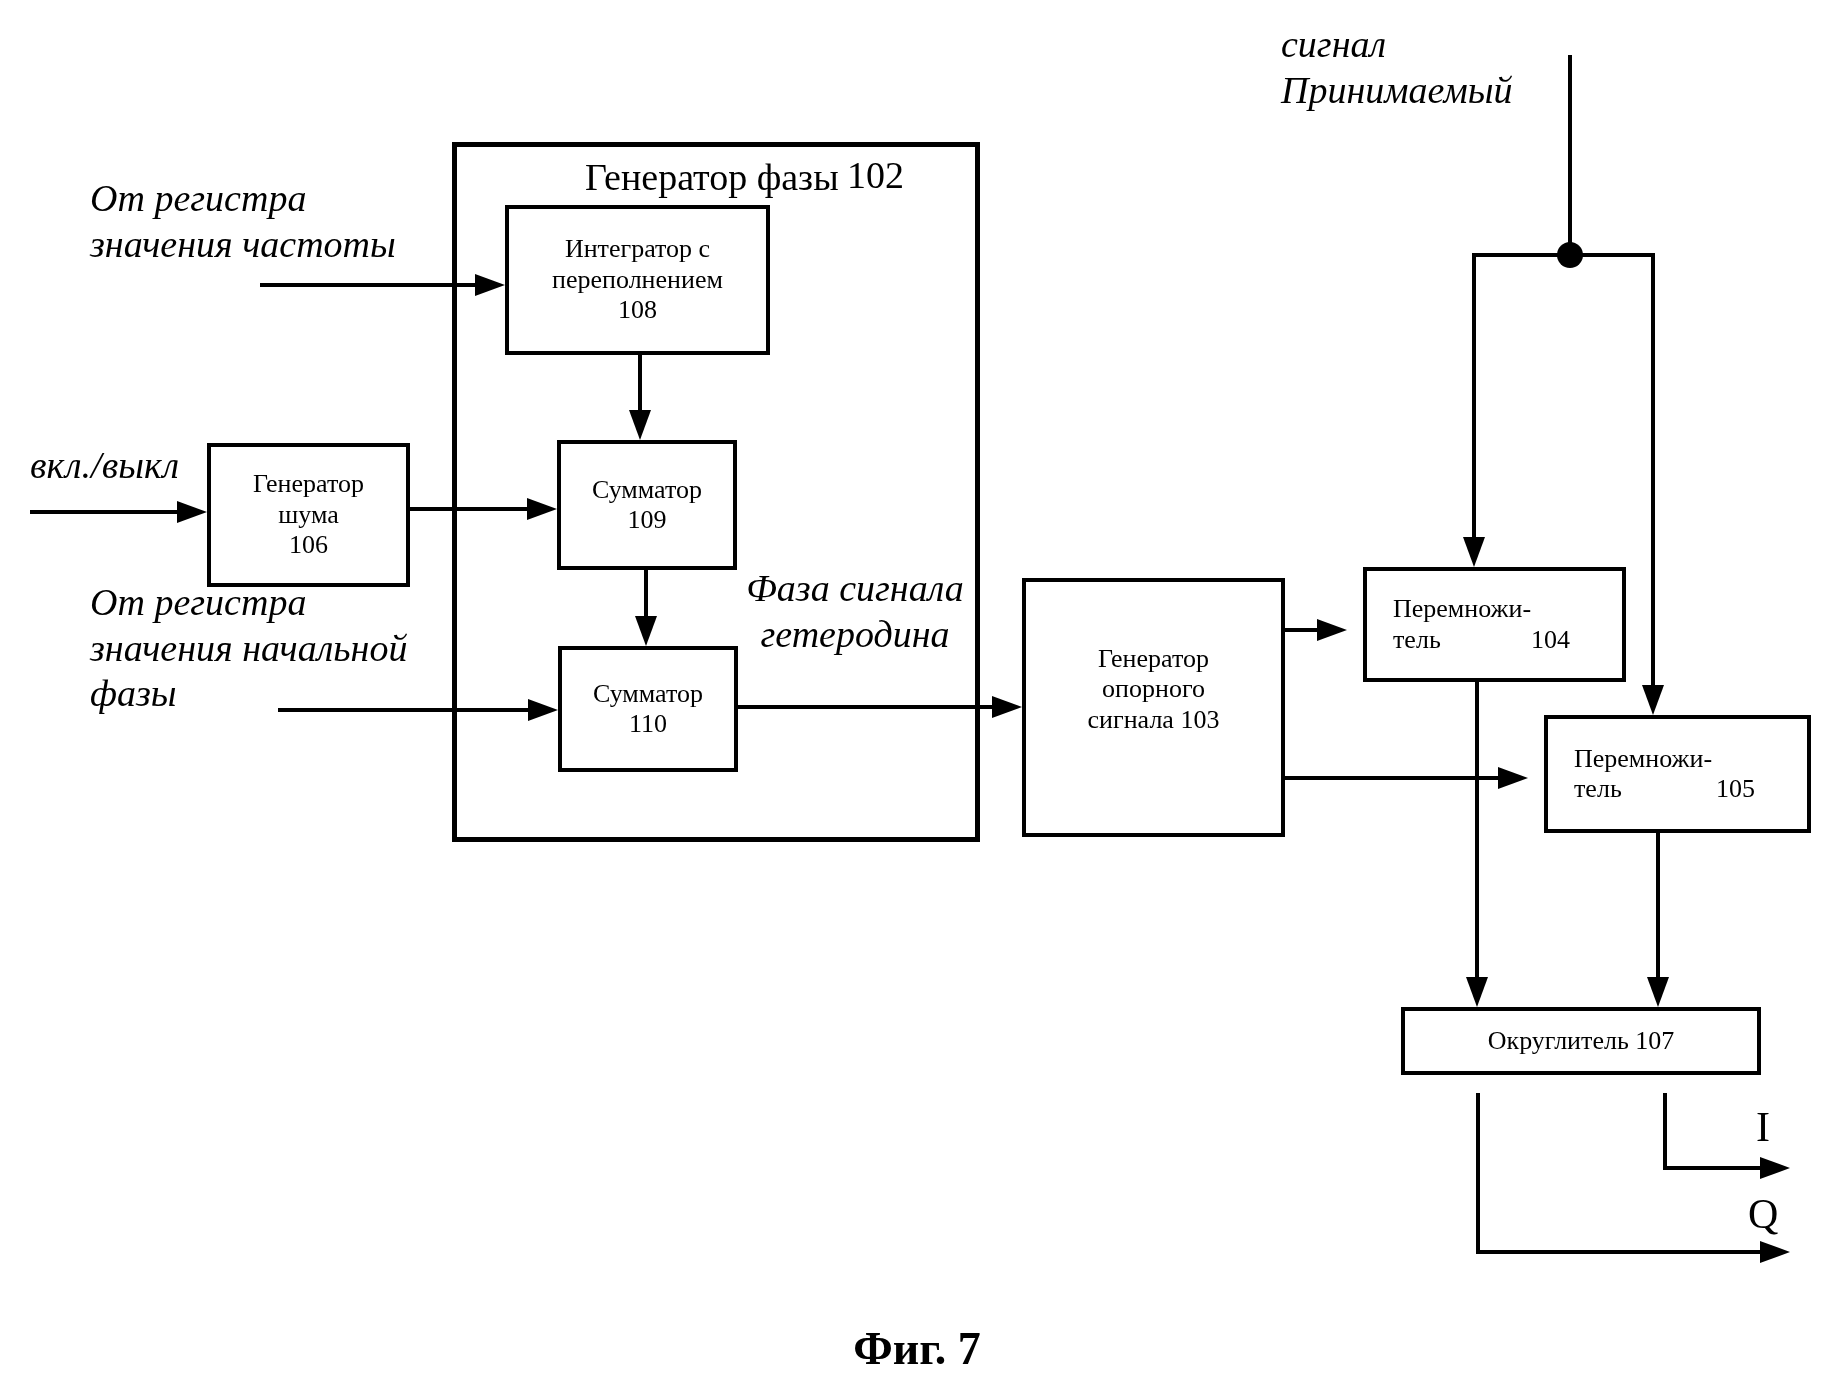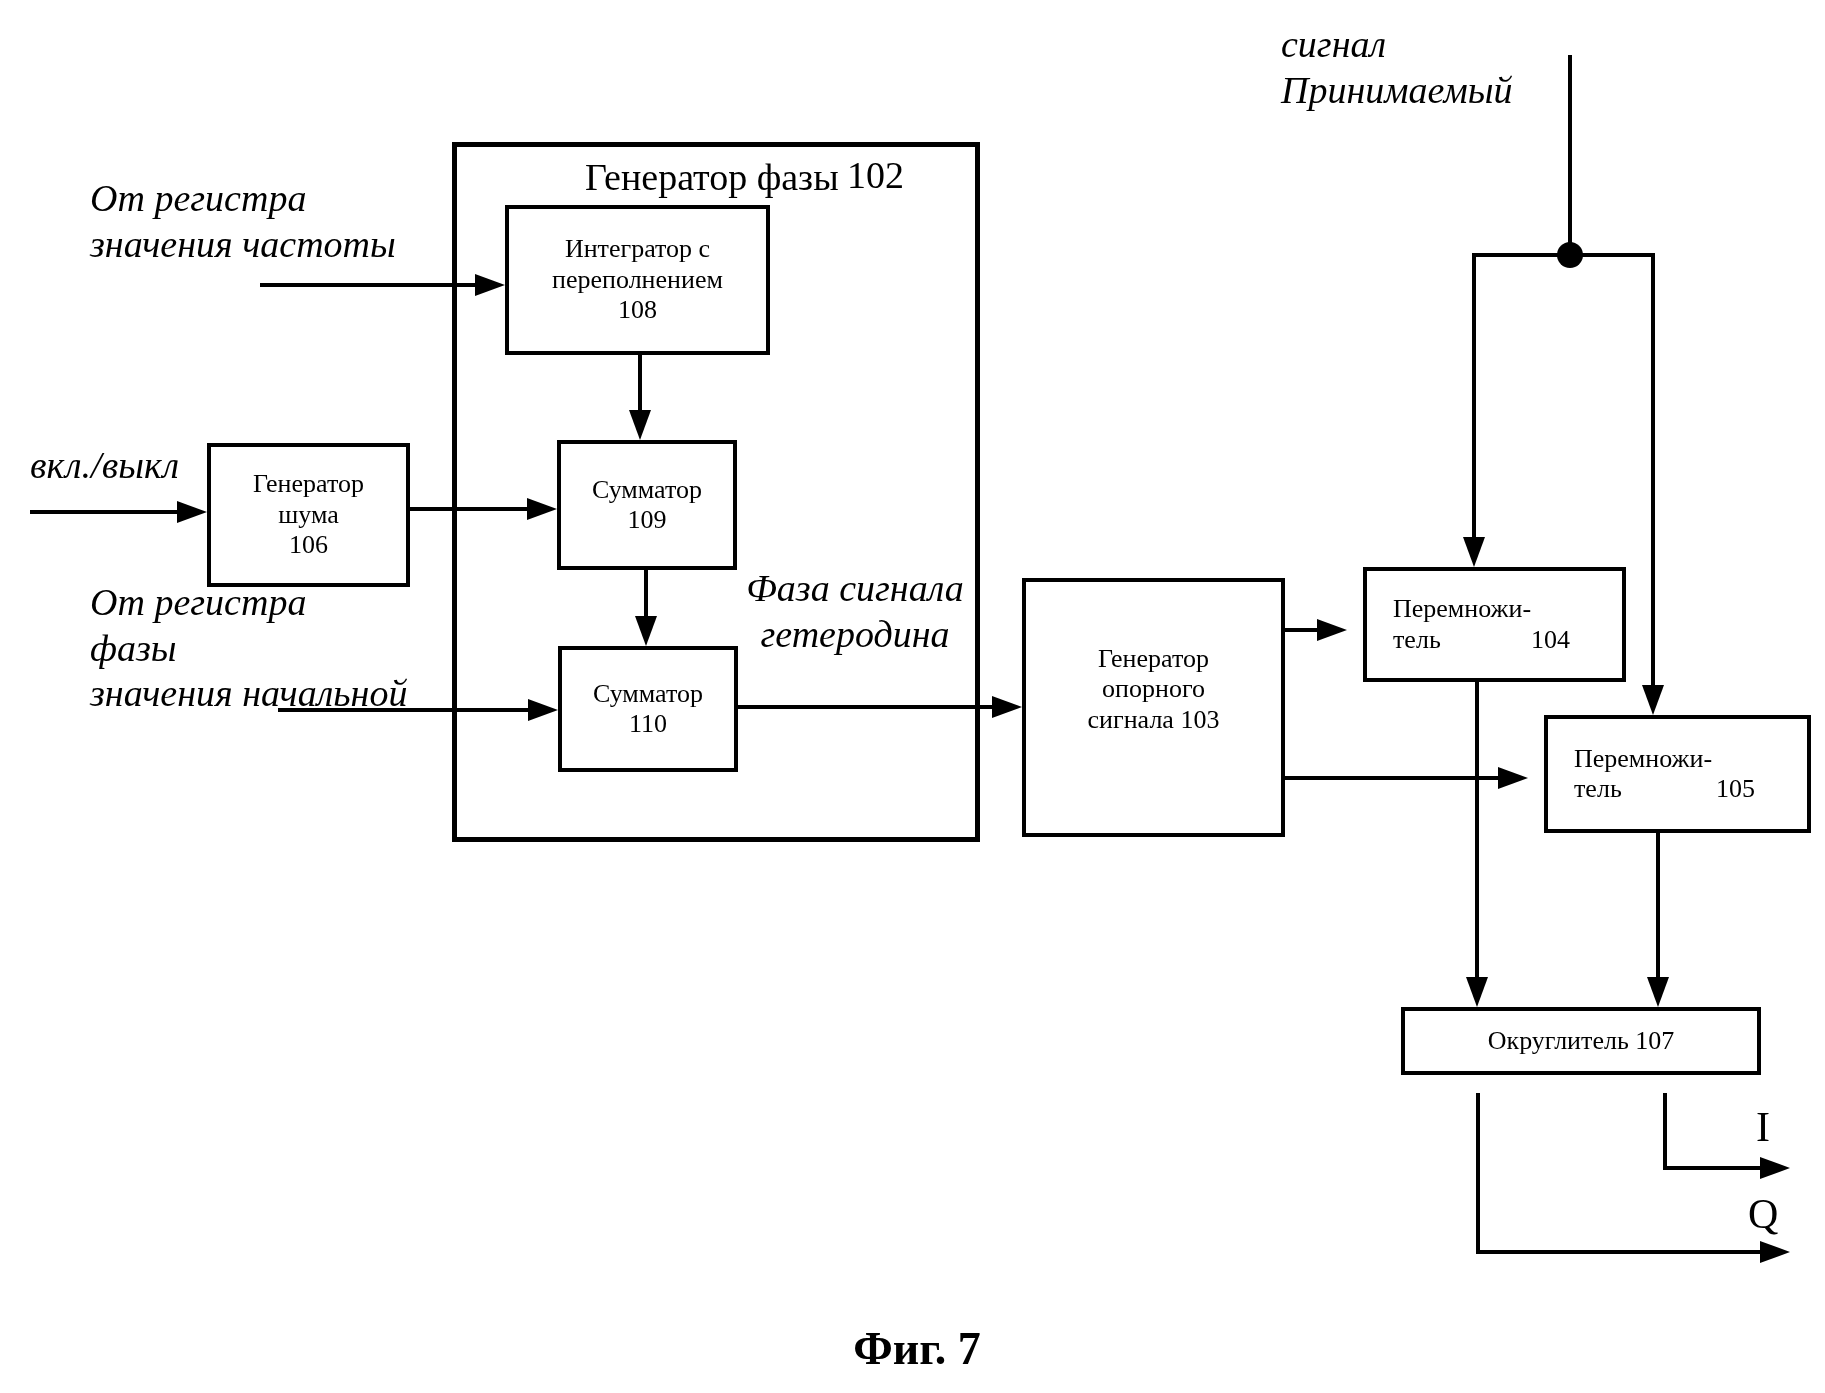--- a/index.html
+++ b/index.html
@@ -237,22 +237,22 @@
     <div>От регистра</div>
     <div>значения частоты</div>
   </div>
 
   <div class="annotation" style="left:30px; top:443px;">
     <div>вкл./выкл</div>
   </div>
 
   <div class="annotation" style="left:90px; top:580px;">
     <div>От регистра</div>
+    <div>значения начальной</div>
     <div>фазы</div>
-    <div>значения начальной</div>
   </div>
 
   <div class="annotation" style="left:735px; top:566px; width:240px; text-align:center;">
     <div>Фаза сигнала</div>
     <div>гетеродина</div>
   </div>
 
   <div class="out-label" style="left:1756px; top:1103px;">I</div>
   <div class="out-label" style="left:1748px; top:1190px;">Q</div>
 

